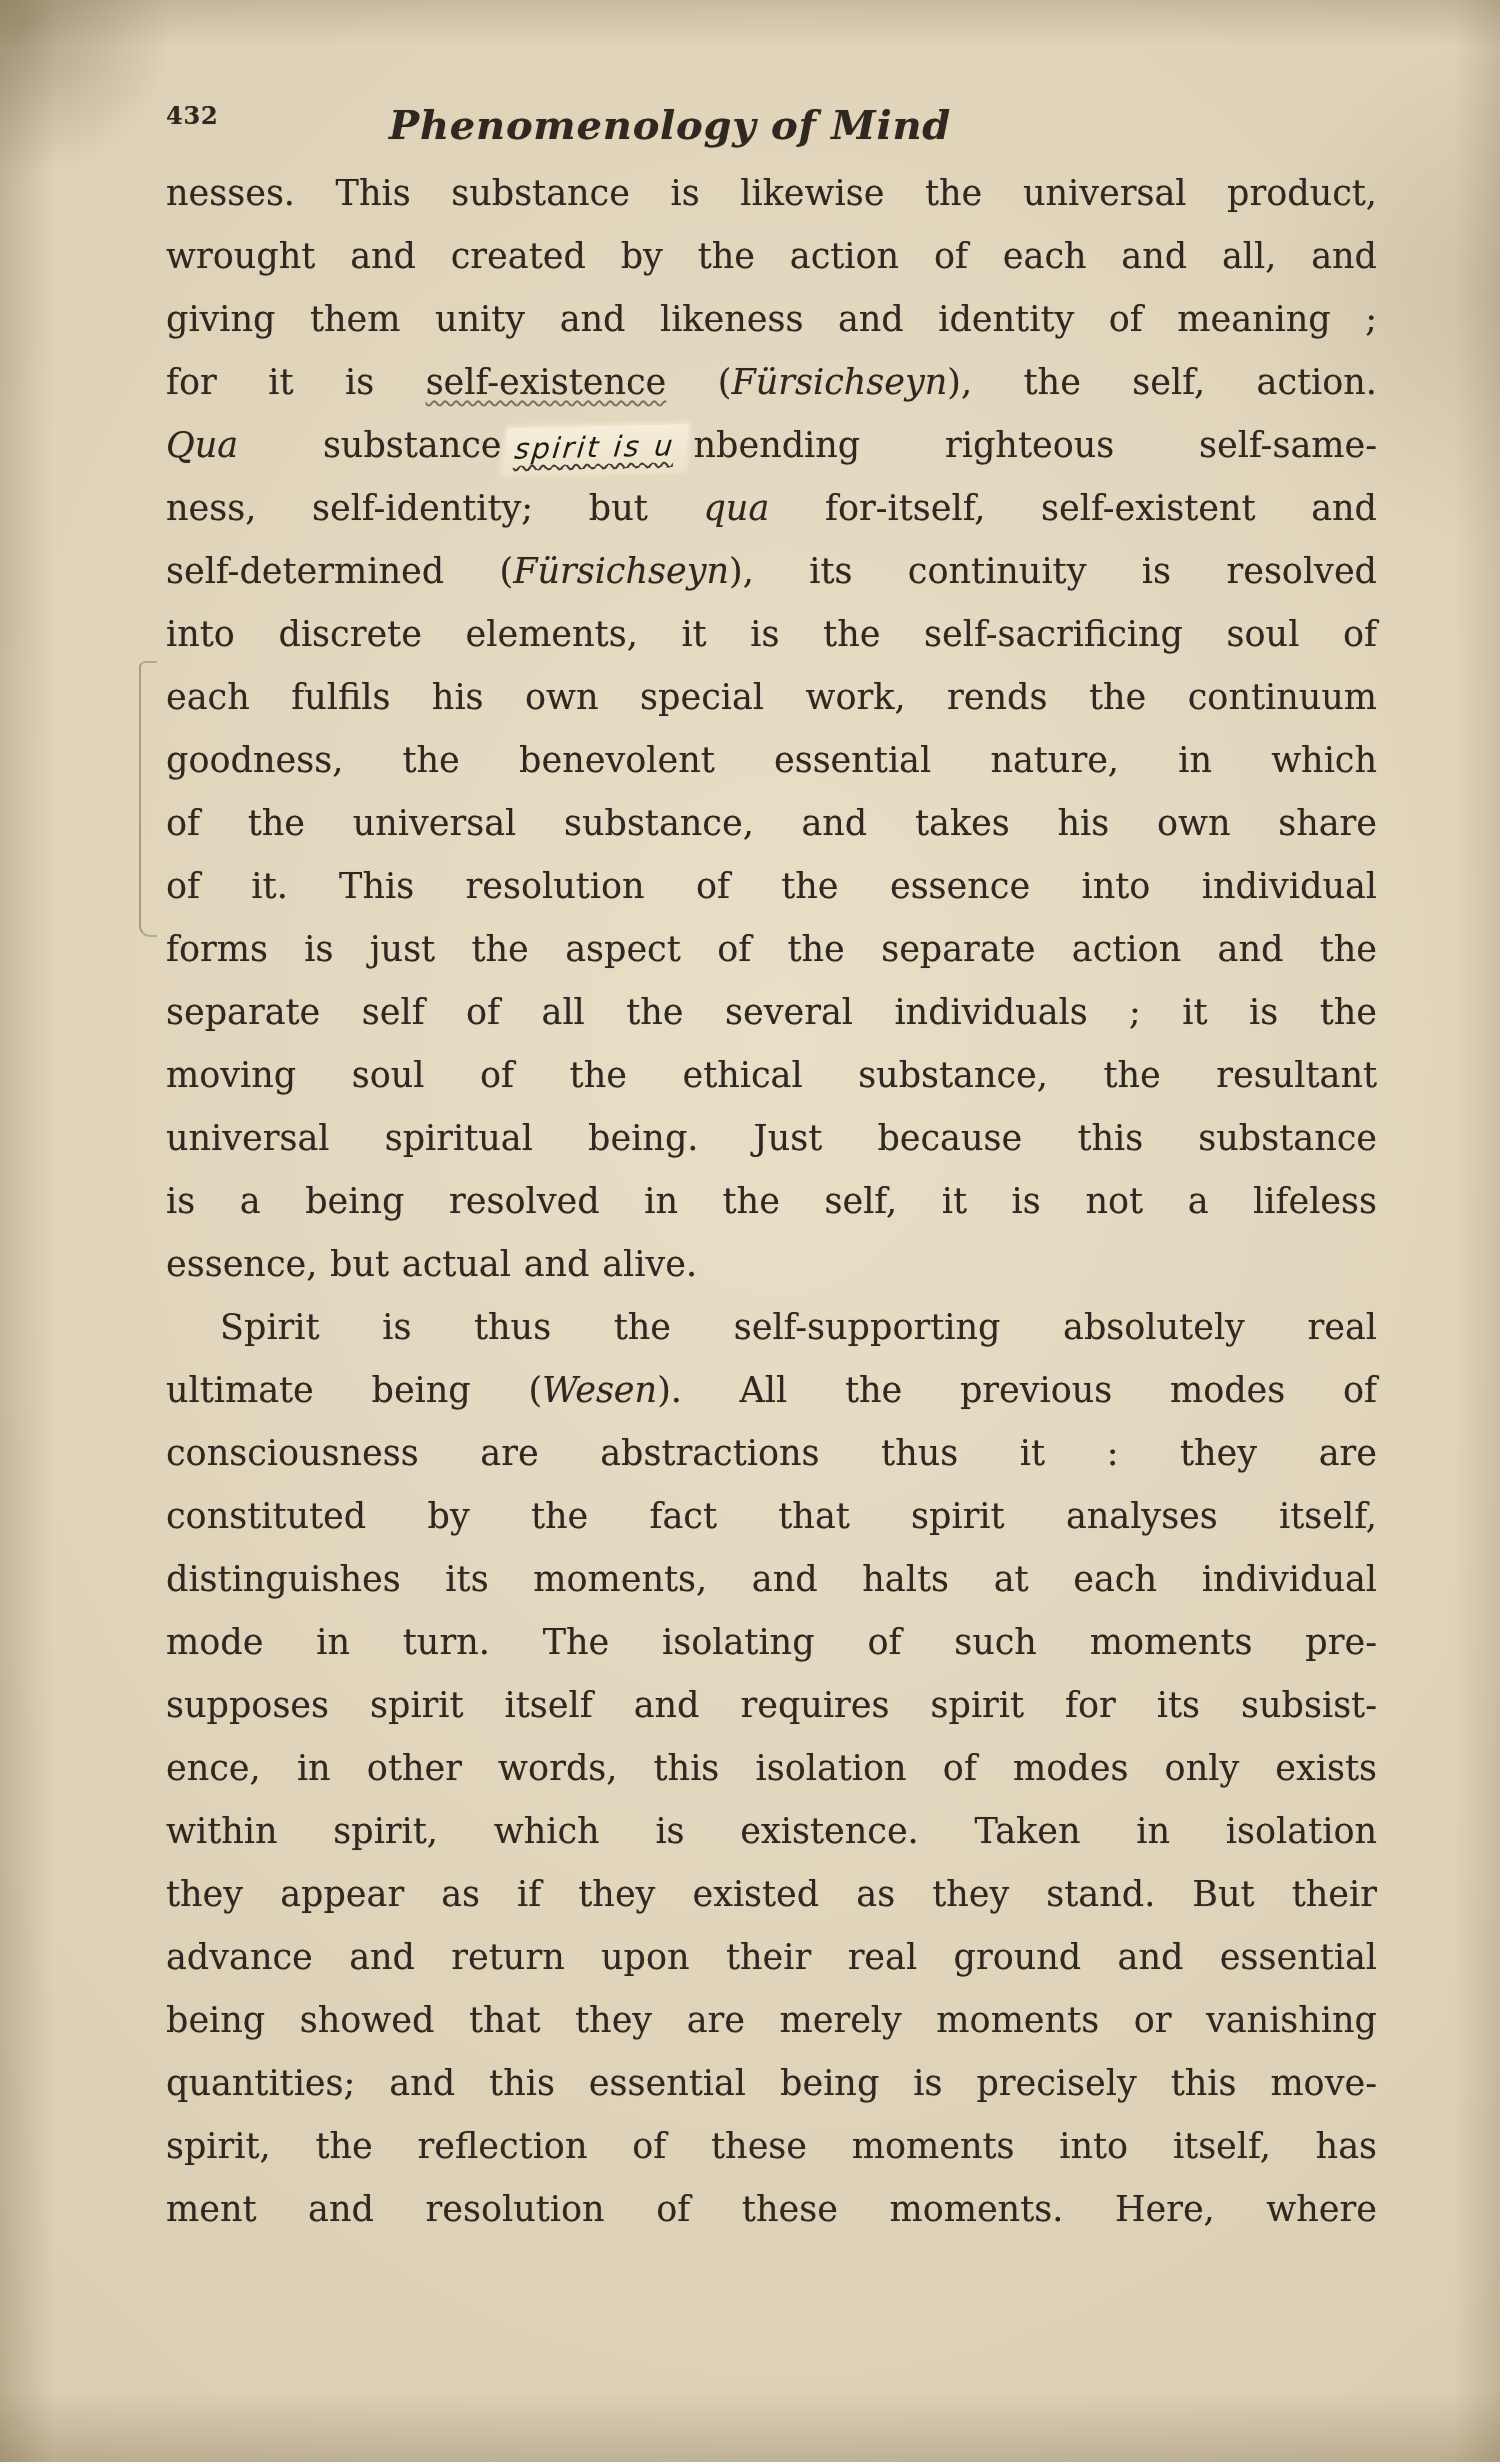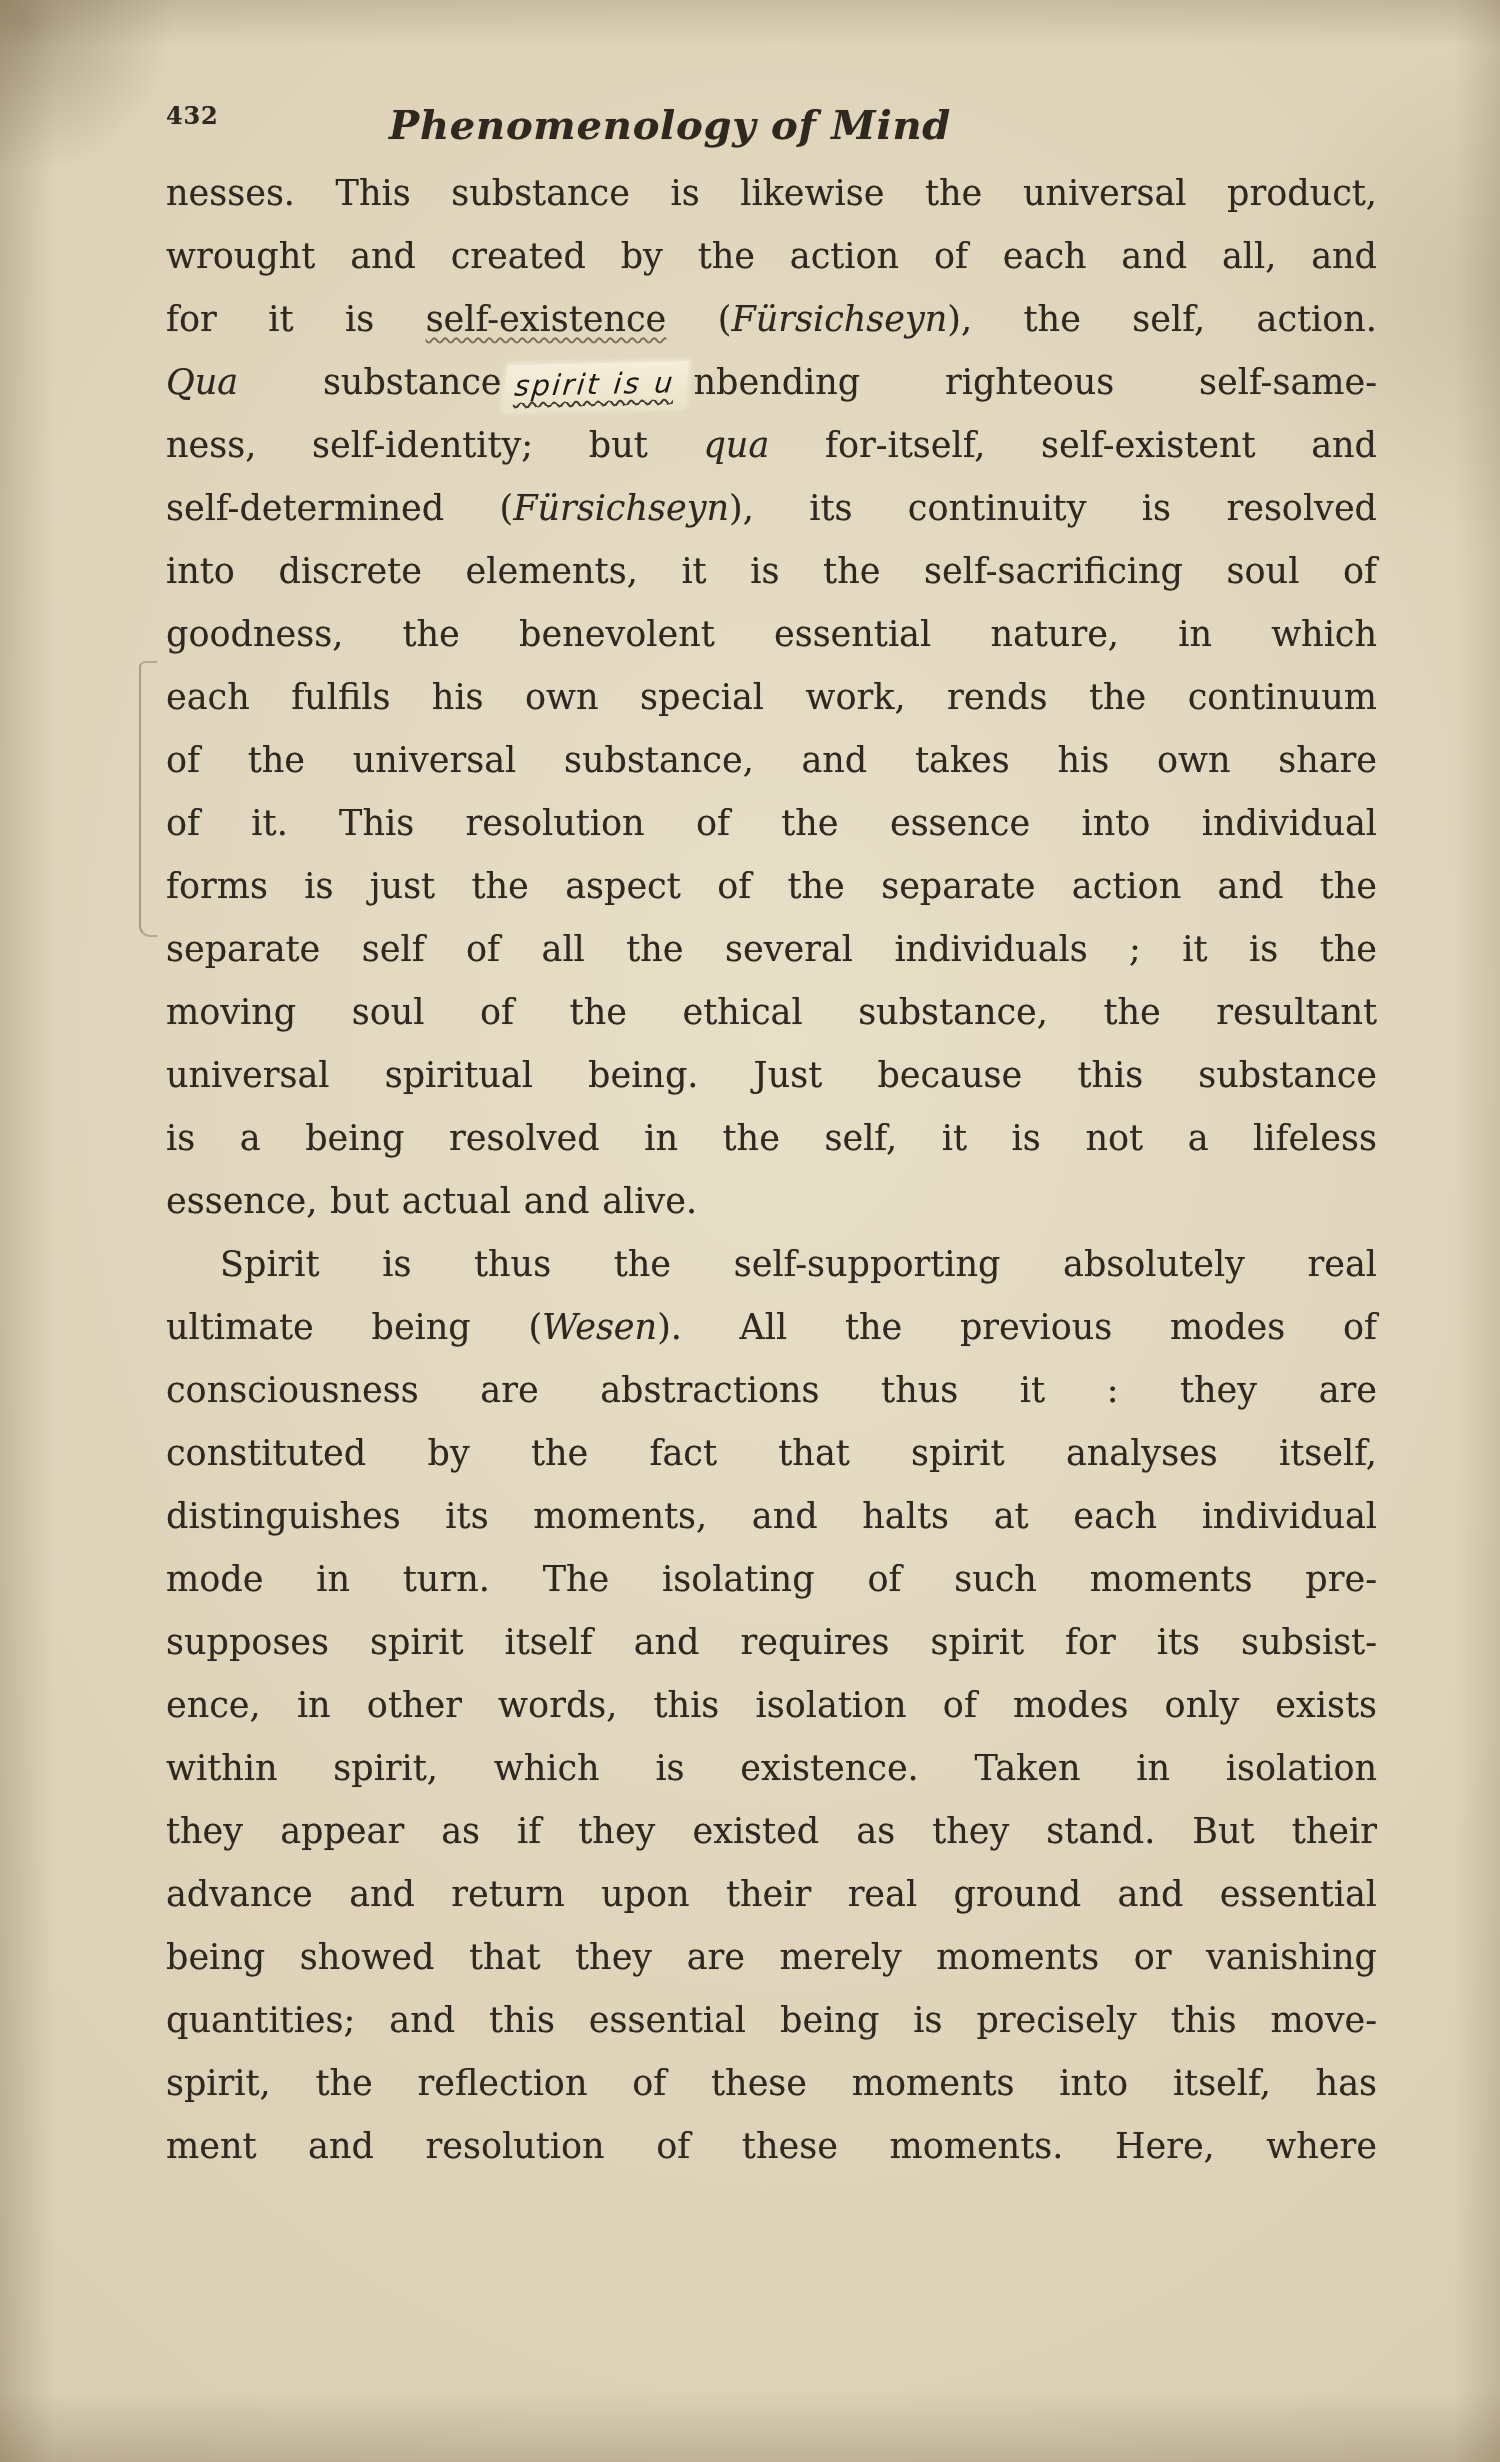--- a/index.html
+++ b/index.html
@@ -114,27 +114,28 @@
   <div class="content">
 
     <div class="header">
       <span class="pagenum">432</span>
       <span class="runhead">Phenomenology of Mind</span>
     </div>
 
     <div class="textblock">
         <div class="line"><span>nesses. This substance is likewise the universal product,</span></div>
         <div class="line"><span>wrought and created by the action of each and all, and</span></div>
+        <div class="line"><span>giving them unity and likeness and identity of meaning ;</span></div>
         <div class="line"><span>for it is </span><span class="pu">self-existence</span><span> (</span><span class="it">Fürsichseyn</span><span>), the self, action.</span></div>
         <div class="line"><span class="it">Qua</span><span> substance</span><span class="hw">spirit is u</span><span>nbending righteous self-same-</span></div>
         <div class="line"><span>ness, self-identity; but </span><span class="it">qua</span><span> for-itself, self-existent and</span></div>
         <div class="line"><span>self-determined (</span><span class="it">Fürsichseyn</span><span>), its continuity is resolved</span></div>
         <div class="line"><span>into discrete elements, it is the self-sacrificing soul of</span></div>
+        <div class="line"><span>each fulfils his own special work, rends the continuum</span></div>
         <div class="line"><span>goodness, the benevolent essential nature, in which</span></div>
-        <div class="line"><span>each fulfils his own special work, rends the continuum</span></div>
         <div class="line"><span>of the universal substance, and takes his own share</span></div>
         <div class="line"><span>of it. This resolution of the essence into individual</span></div>
         <div class="line"><span>forms is just the aspect of the separate action and the</span></div>
         <div class="line"><span>separate self of all the several individuals ; it is the</span></div>
         <div class="line"><span>moving soul of the ethical substance, the resultant</span></div>
         <div class="line"><span>universal spiritual being. Just because this substance</span></div>
         <div class="line"><span>is a being resolved in the self, it is not a lifeless</span></div>
         <div class="line nojust"><span>essence, but actual and alive.</span></div>
         <div class="line indent"><span>Spirit is thus the self-supporting absolutely real</span></div>
         <div class="line"><span>ultimate being (</span><span class="it">Wesen</span><span>). All the previous modes of</span></div>

